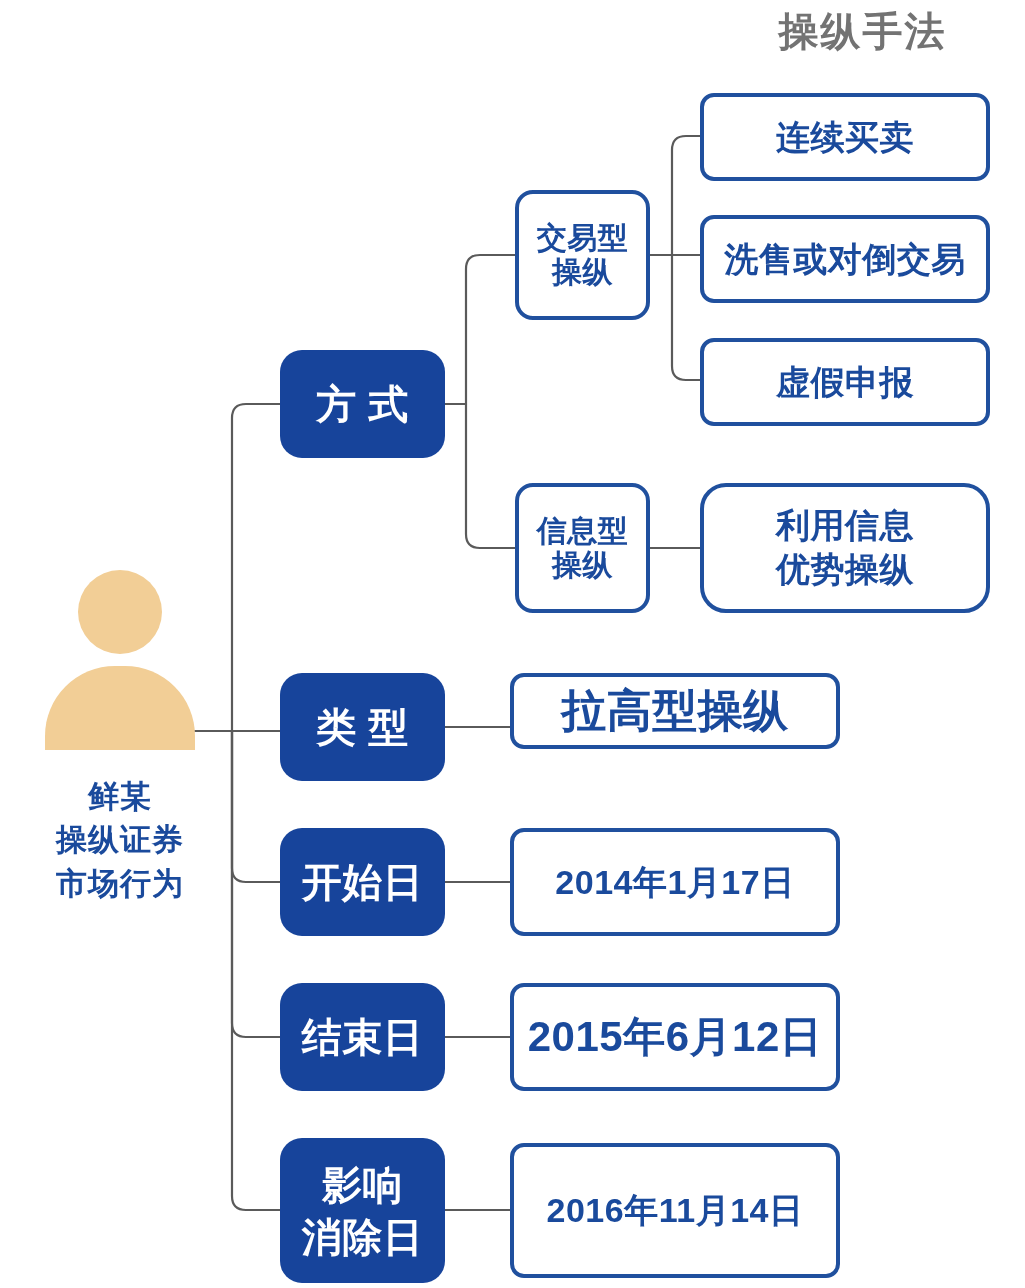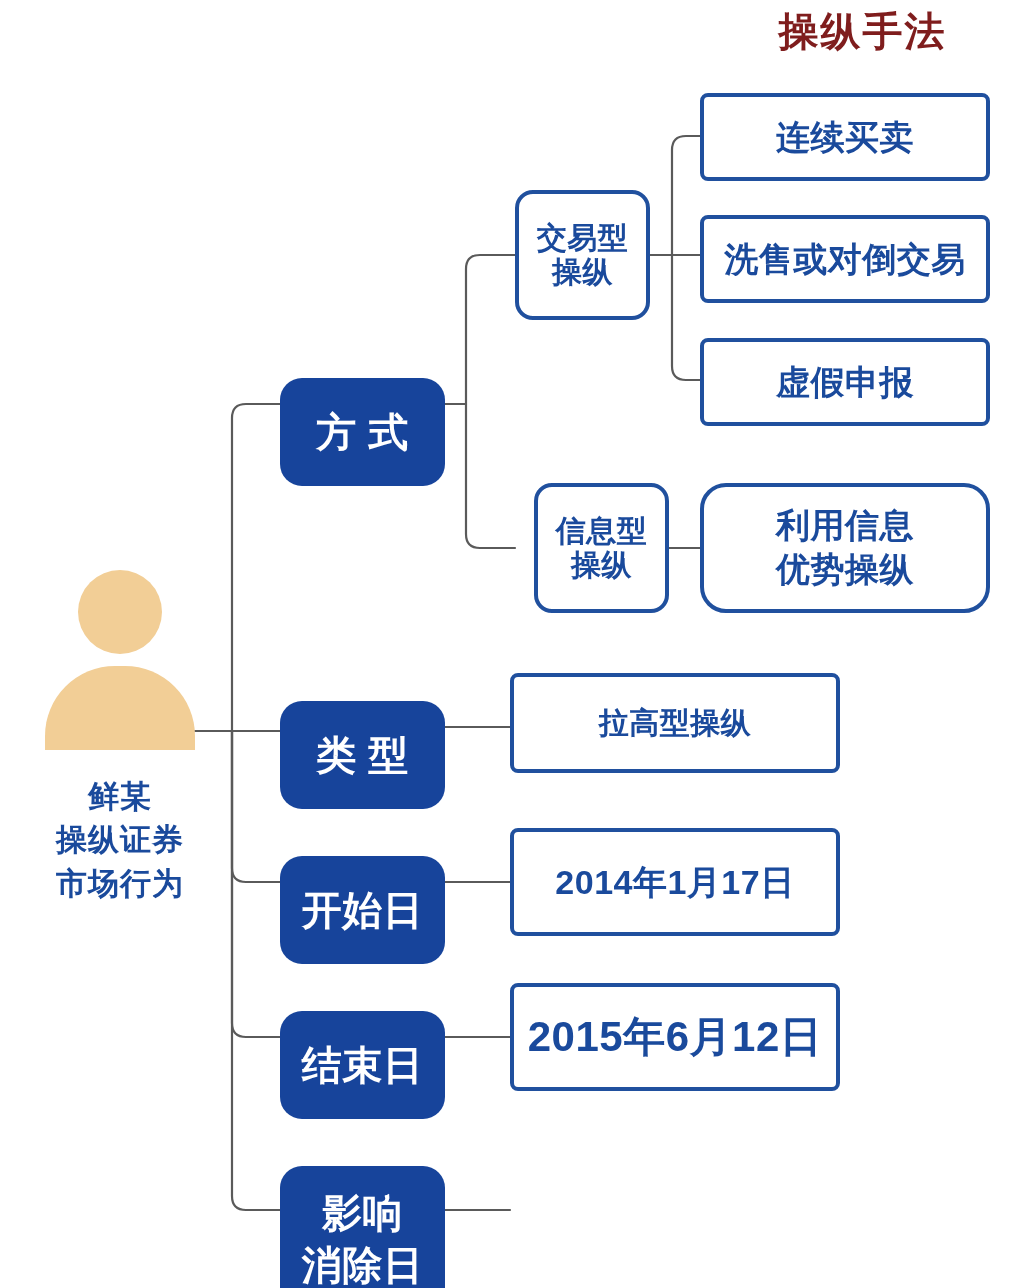--- a/index.html
+++ b/index.html
@@ -39,42 +39,41 @@
     justify-content: center;
     text-align: center;
     line-height: 1.12;
     font-weight: 700;
     letter-spacing: 0.5px;
   }
   .node-fill {
     background: #17449B;
     color: #ffffff;
     border-radius: 22px;
-    margin-top: 28px;
   }
   .node-outline {
     background: #ffffff;
     color: #1A4A9C;
     border: 4px solid #20509E;
     border-radius: 26px;
   }
   .node-outline.pill {
-    border-radius: 8px;
+    border-radius: 14px;
   }
   .node-sm {
     border-radius: 18px;
   }
   
   #diagram-title {
     position: absolute;
     left: 700px;
     top: 4px;
     width: 325px;
     text-align: center;
-    color: #7f1d1d;
+    color: #737373;
     font-size: 40px;
     font-weight: 700;
     letter-spacing: 2px;
   }
   
   #person {
     position: absolute;
     left: 45px;
     top: 570px;
     width: 150px;
@@ -164,37 +163,38 @@
     <span>交易型</span>
     <span>操纵</span>
   </div>
 
   <div class="node node-outline pill" style="left:700px; top:93px; width:290px; height:88px; font-size:34px;">连续买卖</div>
 
   <div class="node node-outline pill" style="left:700px; top:215px; width:290px; height:88px; font-size:34px;">洗售或对倒交易</div>
 
   <div class="node node-outline pill" style="left:700px; top:338px; width:290px; height:88px; font-size:34px;">虚假申报</div>
 
-  <div class="node node-outline node-sm" style="left:534px; top:483px; width:135px; height:130px; font-size:30px; flex-direction:column;">
+  <div class="node node-outline node-sm" style="left:515px; top:483px; width:135px; height:130px; font-size:30px; flex-direction:column;">
     <span>信息型</span>
     <span>操纵</span>
   </div>
 
   <div class="node node-fill" style="left:280px; top:673px; width:165px; height:108px; font-size:40px;">类 型</div>
 
   <div class="node node-outline" style="left:700px; top:483px; width:290px; height:130px; font-size:34px; flex-direction:column; line-height:1.28;">
     <span>利用信息</span>
     <span>优势操纵</span>
   </div>
-  <div class="node node-outline pill" style="left:510px; top:673px; width:330px; height:100px; font-size:30px;">拉高型操纵</div>
+  <div class="node node-outline pill" style="left:510px; top:673px; width:330px; height:76px; font-size:45px;">拉高型操纵</div>
 
   <div class="node node-fill" style="left:280px; top:828px; width:165px; height:108px; font-size:40px;">开始日</div>
   <div class="node node-outline pill" style="left:510px; top:828px; width:330px; height:108px; font-size:34px;">2014年1月17日</div>
 
   <div class="node node-fill" style="left:280px; top:983px; width:165px; height:108px; font-size:40px;">结束日</div>
   <div class="node node-outline pill" style="left:510px; top:983px; width:330px; height:108px; font-size:42px;">2015年6月12日</div>
 
   <div class="node node-fill" style="left:280px; top:1138px; width:165px; height:145px; font-size:40px; flex-direction:column; line-height:1.3;">
     <span>影响</span>
     <span>消除日</span>
   </div>
+  <div class="node node-outline pill" style="left:510px; top:1143px; width:330px; height:135px; font-size:34px;">2016年11月14日</div>
 
 </div>
 
 </body></html>

